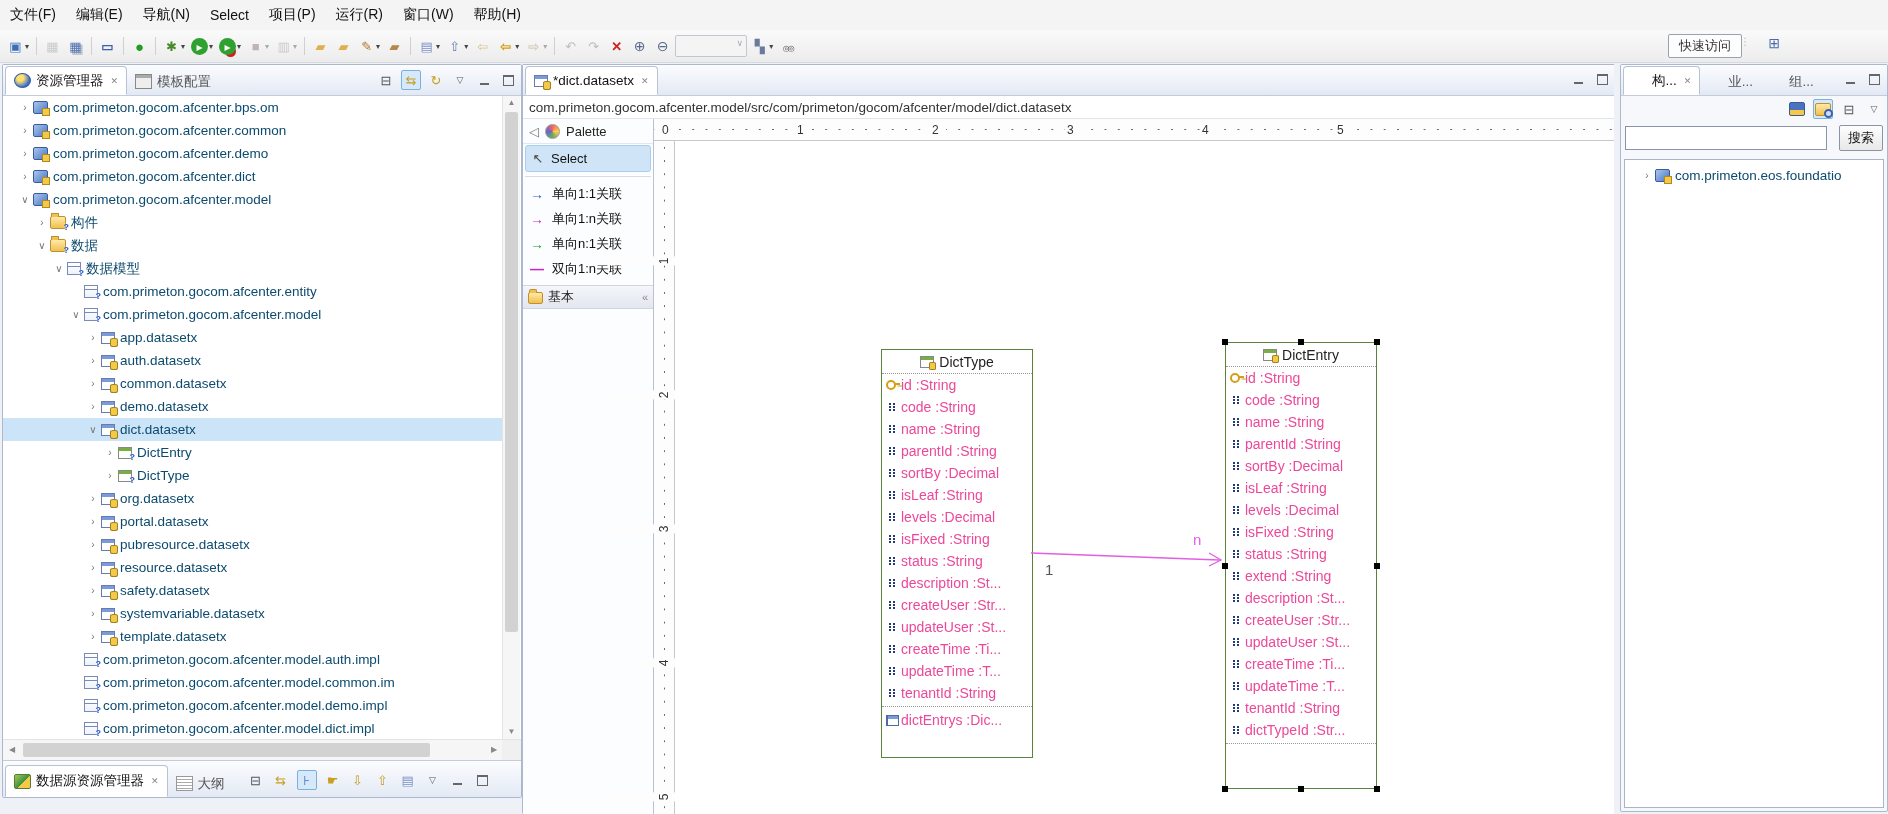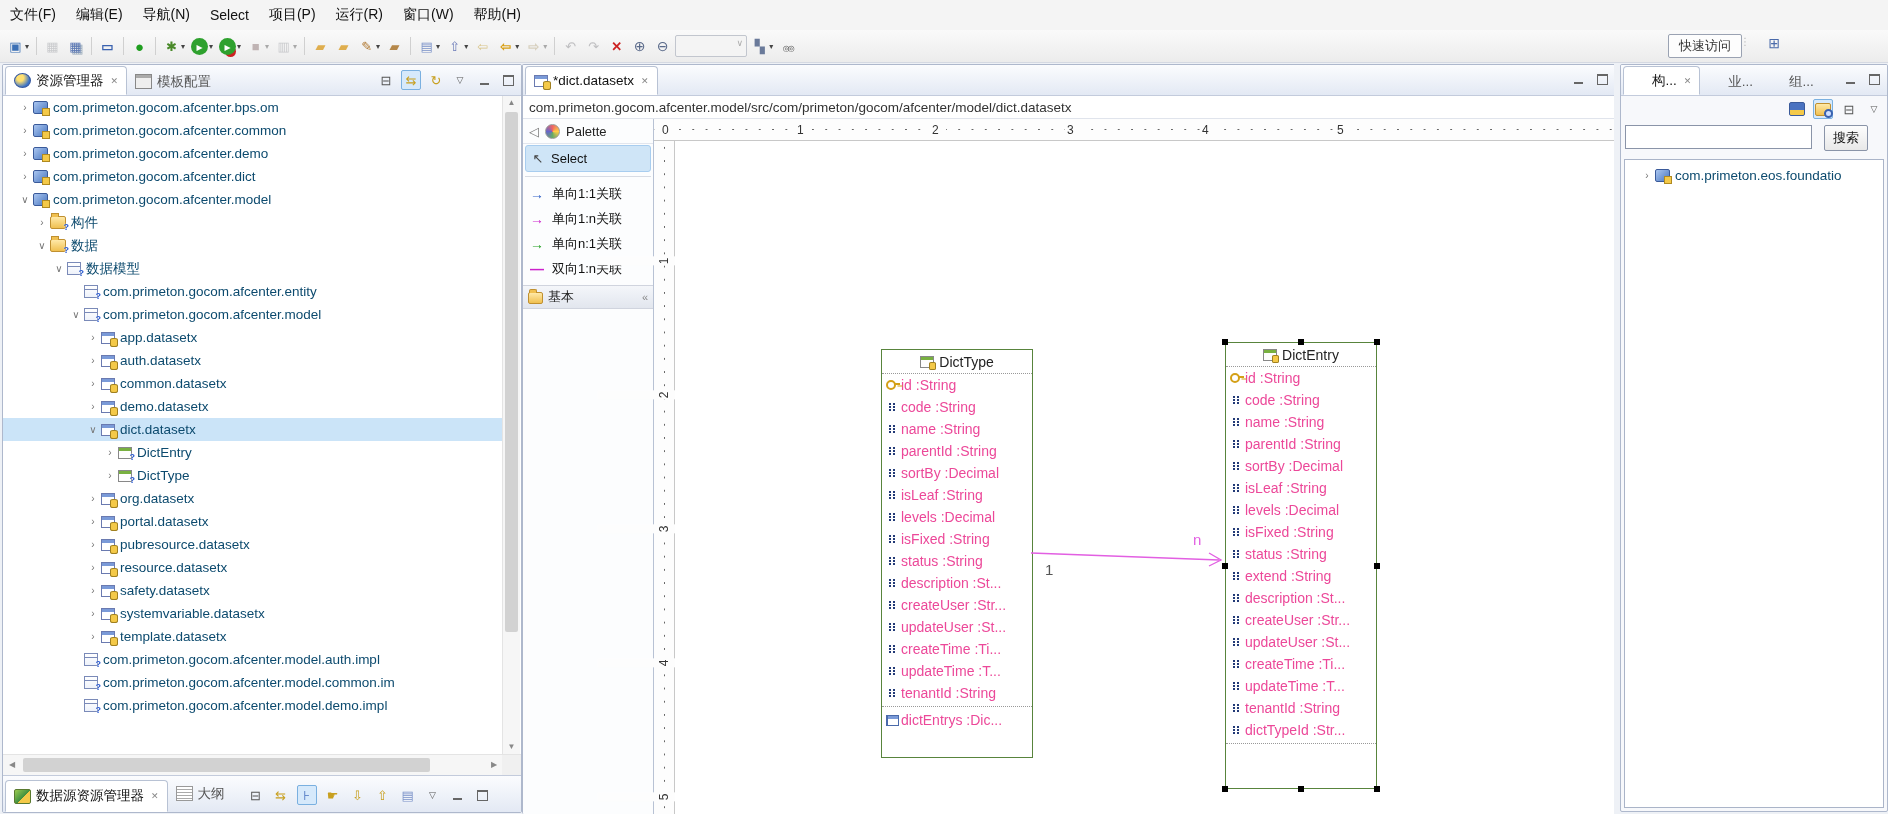--- a/index.html
+++ b/index.html
@@ -86,21 +86,21 @@
   .t-ic[data-ic="modelf"]::after,.t-ic[data-ic="model"]::after,.t-ic[data-ic="entity"]::after{
        content:"?";position:absolute;right:-4px;bottom:-4px;font-size:9px;font-weight:bold;color:#2a5ad0;text-shadow:0 0 2px #fff}
   .t-ic[data-ic="modelf"],.t-ic[data-ic="model"]{width:12px;height:11px;background:linear-gradient(#fff,#eef2fa);border:1px solid #7a8ab8}
   .t-ic[data-ic="modelf"]::before,.t-ic[data-ic="model"]::before{content:"";position:absolute;left:0;right:0;top:3px;border-top:1px solid #7a8ab8}
   .t-ic[data-ic="dataset"]{width:12px;height:10px;background:#fff;border:1px solid #6a7ab0}
   .t-ic[data-ic="dataset"]::before{content:"";position:absolute;left:0;right:0;top:0;height:3px;background:#7a9ad8}
   .t-ic[data-ic="dataset"]::after{content:"";position:absolute;right:-4px;bottom:-4px;width:6px;height:7px;background:#f4c948;border:1px solid #a08020;border-radius:3px/2px}
   .t-ic[data-ic="entity"]{width:12px;height:10px;background:#fdfdfd;border:1px solid #888}
   .t-ic[data-ic="entity"]::before{content:"";position:absolute;left:0;right:0;top:0;height:3px;background:#78b040}
   
-  #left-panel{left:2px;top:64px;width:518px;bottom:1px}
+  #left-panel{left:2px;top:64px;width:518px;bottom:16px}
   #left-tree{position:absolute;left:0;top:31px;right:19px;bottom:58px;overflow:hidden;background:#fff;font-size:13.5px}
   .trow{display:flex;align-items:center;height:23px;white-space:nowrap}
   .trow.sel{background:#cbe4f8}
   .exp{width:16px;flex-shrink:0;color:#777;font-size:10px;text-align:center}
   .tlabel{color:#0c4a6e}
   
   .vscroll{position:absolute;right:1px;top:31px;bottom:58px;width:17px;background:#f6f6f6;border-left:1px solid #e4e4e4;font-size:8px;color:#888;text-align:center}
   .vthumb{position:absolute;left:2px;right:2px;top:16px;height:520px;background:#d2d2d2;border-radius:2px}
   .varr{position:absolute;left:0;right:0;height:14px;line-height:14px}
   .hscroll{position:absolute;left:0;right:0;bottom:36px;height:21px;background:#f6f6f6;border-top:1px solid #e4e4e4;font-size:8px;color:#888}
@@ -173,21 +173,21 @@
       background:linear-gradient(#7a9ad8 0 3px,#fff 3px);box-shadow:inset 4px 0 0 -3px #4a6aaa}
   .ediv{border-top:1px dotted #999;margin:2px 0}
   .hdl{position:absolute;width:6px;height:6px;background:#000;z-index:4}
   #conn-svg{position:absolute;left:0;top:0;z-index:3;pointer-events:none}
   
   #right-panel{left:1620px;top:64px;width:266px;bottom:2px;background:#f7f8fb}
   #rp-tools{position:absolute;top:34px;right:4px;display:flex;align-items:center;gap:7px;font-size:13px;color:#555}
   .ri-lib{width:14px;height:12px;background:linear-gradient(#4a72c0 60%,#f4c948 60%);border:1px solid #3a5a9a;border-radius:2px}
   .ri-pack{width:14px;height:11px;background:linear-gradient(#ffe9a8,#f0c050);border:1px solid #c09030;border-radius:2px;position:relative}
   .ri-pack::after{content:"";position:absolute;right:-3px;bottom:-3px;width:5px;height:5px;border:2px solid #3a62b0;border-radius:50%;background:#cfe0ff}
-  #rp-search{position:absolute;top:60px;left:4px;right:19px;display:flex;gap:12px;align-items:flex-start}
+  #rp-search{position:absolute;top:60px;left:4px;right:4px;display:flex;gap:12px;align-items:center}
   #rp-search input{flex:1;height:22px;border:1px solid #8a94a8;font-size:13px;padding:0 4px;outline:none}
   #rp-search button{height:26px;font-size:13px;padding:0 8px;background:linear-gradient(#fdfdfd,#e8e8e8);
        border:1px solid #8a94a8;border-radius:2px;color:#111;font-family:inherit}
   #rp-tree{position:absolute;left:3px;right:3px;top:94px;bottom:3px;background:#fff;border:1px solid #aab4c8;
        font-size:13.5px;overflow:hidden;padding-top:4px}
   
   .sash-v{position:absolute;top:64px;bottom:0;width:4px;background:#eef1f6}
 </style>
 </head>
 <body>
@@ -529,34 +529,39 @@
         <span class="t-ic tic-model" data-ic="model"></span>
         <span class="tlabel">com.primeton.gocom.afcenter.model.common.im</span>
       </div>
 
       <div class="trow" style="padding-left: 65px;">
         <span class="exp"></span>
         <span class="t-ic tic-model" data-ic="model"></span>
         <span class="tlabel">com.primeton.gocom.afcenter.model.demo.impl</span>
       </div>
 
+      <div class="trow" style="padding-left: 65px;">
+        <span class="exp"></span>
+        <span class="t-ic tic-model" data-ic="model"></span>
+        <span class="tlabel">com.primeton.gocom.afcenter.model.dict.impl</span>
+      </div>
     </div>
   <div class="vscroll">
     <span class="varr" style="top:0">▲</span>
     <span class="vthumb"></span>
     <span class="varr" style="bottom:0">▼</span>
   </div>
   <div class="hscroll">
     <span class="harr" style="left:2px">◀</span>
     <span class="hthumb"></span>
     <span class="harr" style="right:20px">▶</span>
   </div>
   <div class="corner"></div>
   <div id="left-bottom-tabs">
-    <span style="display:flex;">
+    <span style="display:flex;align-items:flex-end">
 
         <span class="tab active">
           <span class="tic tic-ds" data-ic="ds"></span>
           <span>数据源资源管理器</span>
           <span class="tclose">✕</span>
         </span>
 
         <span class="tab">
           <span class="tic tic-outline" data-ic="outline"></span>
           <span>大纲</span>

